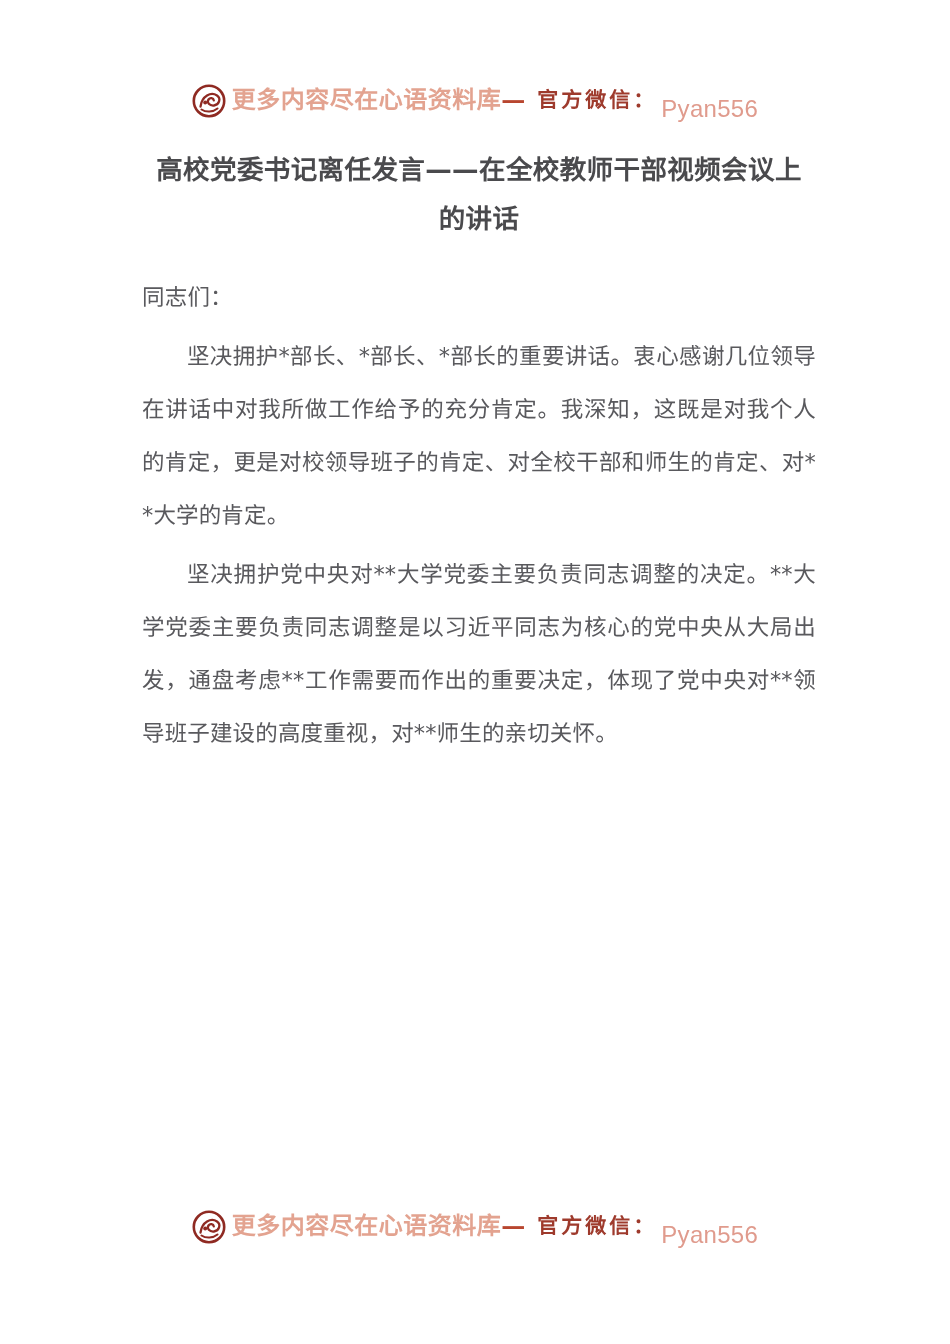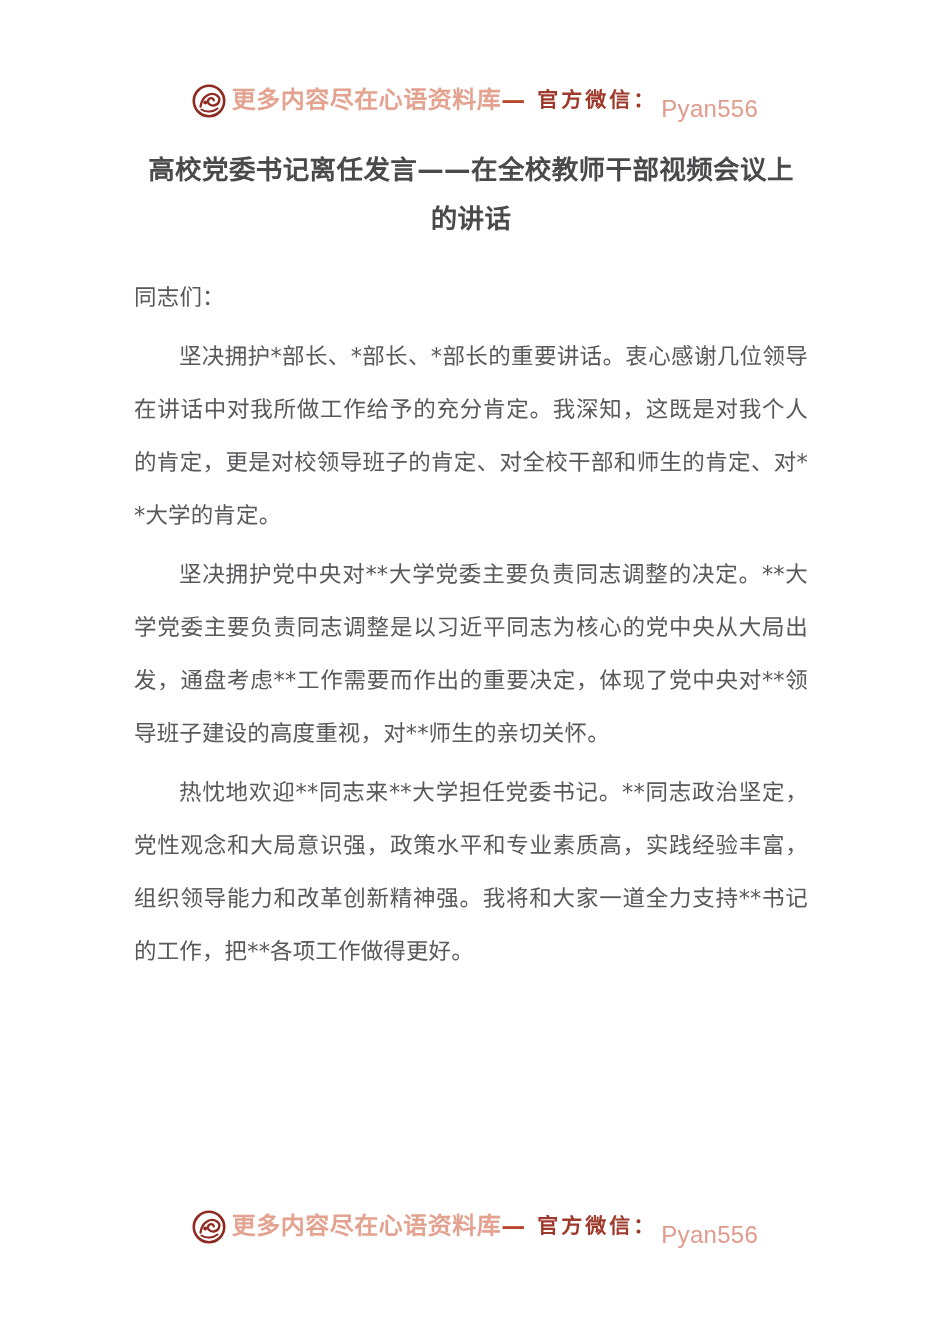--- a/index.html
+++ b/index.html
@@ -77,21 +77,21 @@
     color: #e09b8d;
     letter-spacing: 0.3px;
     line-height: 1;
     margin-left: 4px;
     margin-top: 19px;
   }
 
   
   .doc {
     position: absolute;
-    left: 134px;
+    left: 142px;
     top: 145px;
     width: 674px;
   }
 
   .doc-title {
     font-family: "DejaVu Sans", "Liberation Sans", sans-serif;
     font-size: 26.5px;
     font-weight: bold;
     color: #4a4a4d;
     text-align: center;
@@ -147,21 +147,20 @@
   </div>
 
   <div class="doc">
 
     <h1 class="doc-title">高校党委书记离任发言——在全校教师干部视频会议上的讲话</h1>
 
     <p class="salutation">同志们：</p>
 
     <p class="para">坚决拥护*部长、*部长、*部长的重要讲话。衷心感谢几位领导在讲话中对我所做工作给予的充分肯定。我深知，这既是对我个人的肯定，更是对校领导班子的肯定、对全校干部和师生的肯定、对**大学的肯定。</p>
     <p class="para">坚决拥护党中央对**大学党委主要负责同志调整的决定。**大学党委主要负责同志调整是以习近平同志为核心的党中央从大局出发，通盘考虑**工作需要而作出的重要决定，体现了党中央对**领导班子建设的高度重视，对**师生的亲切关怀。</p>
-    <p class="para">热忱地欢迎**同志来**大学担任党委书记。**同志政治坚定，党性观念和大局意识强，政策水平和专业素质高，实践经验丰富，组织领导能力和改革创新精神强。我将和大家一道全力支持**书记的工作，把**各项工作做得更好。</p>
 
   </div>
 
   <div class="watermark watermark-bottom">
     <span class="wm-logo">
       <svg viewBox="0 0 34 34" width="34" height="34" aria-hidden="true">
         <circle cx="17" cy="17" r="15.2" fill="none" stroke="#8f2a22" stroke-width="2.6"></circle>
         <path d="M8.5 22.5 C10 12 19 7.5 25 11.5 C29.5 14.5 27 21 22 21.5 C17.5 22 14.5 18.5 16.5 15.5 C18 13.2 21.5 13.8 21.8 16.3" fill="none" stroke="#8f2a22" stroke-width="2.3" stroke-linecap="round"></path>
         <path d="M9.5 25.5 C14 28.5 21 28.2 25.5 24.5" fill="none" stroke="#8f2a22" stroke-width="2.1" stroke-linecap="round"></path>
         <circle cx="13.2" cy="18.6" r="2.0" fill="#8f2a22"></circle>

